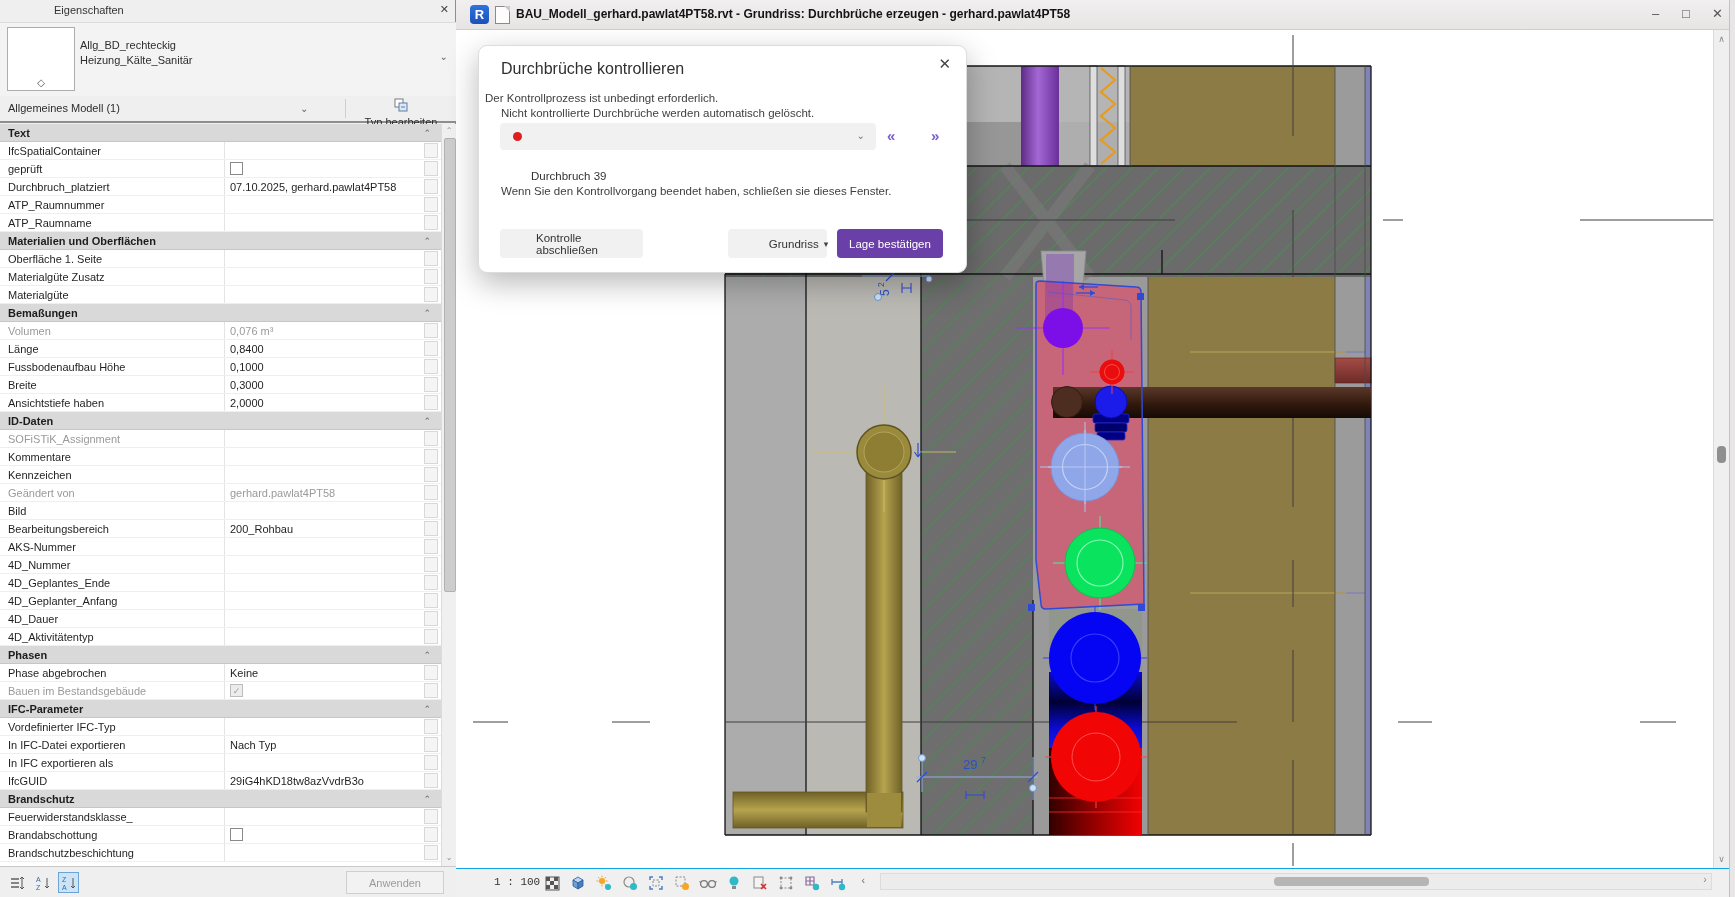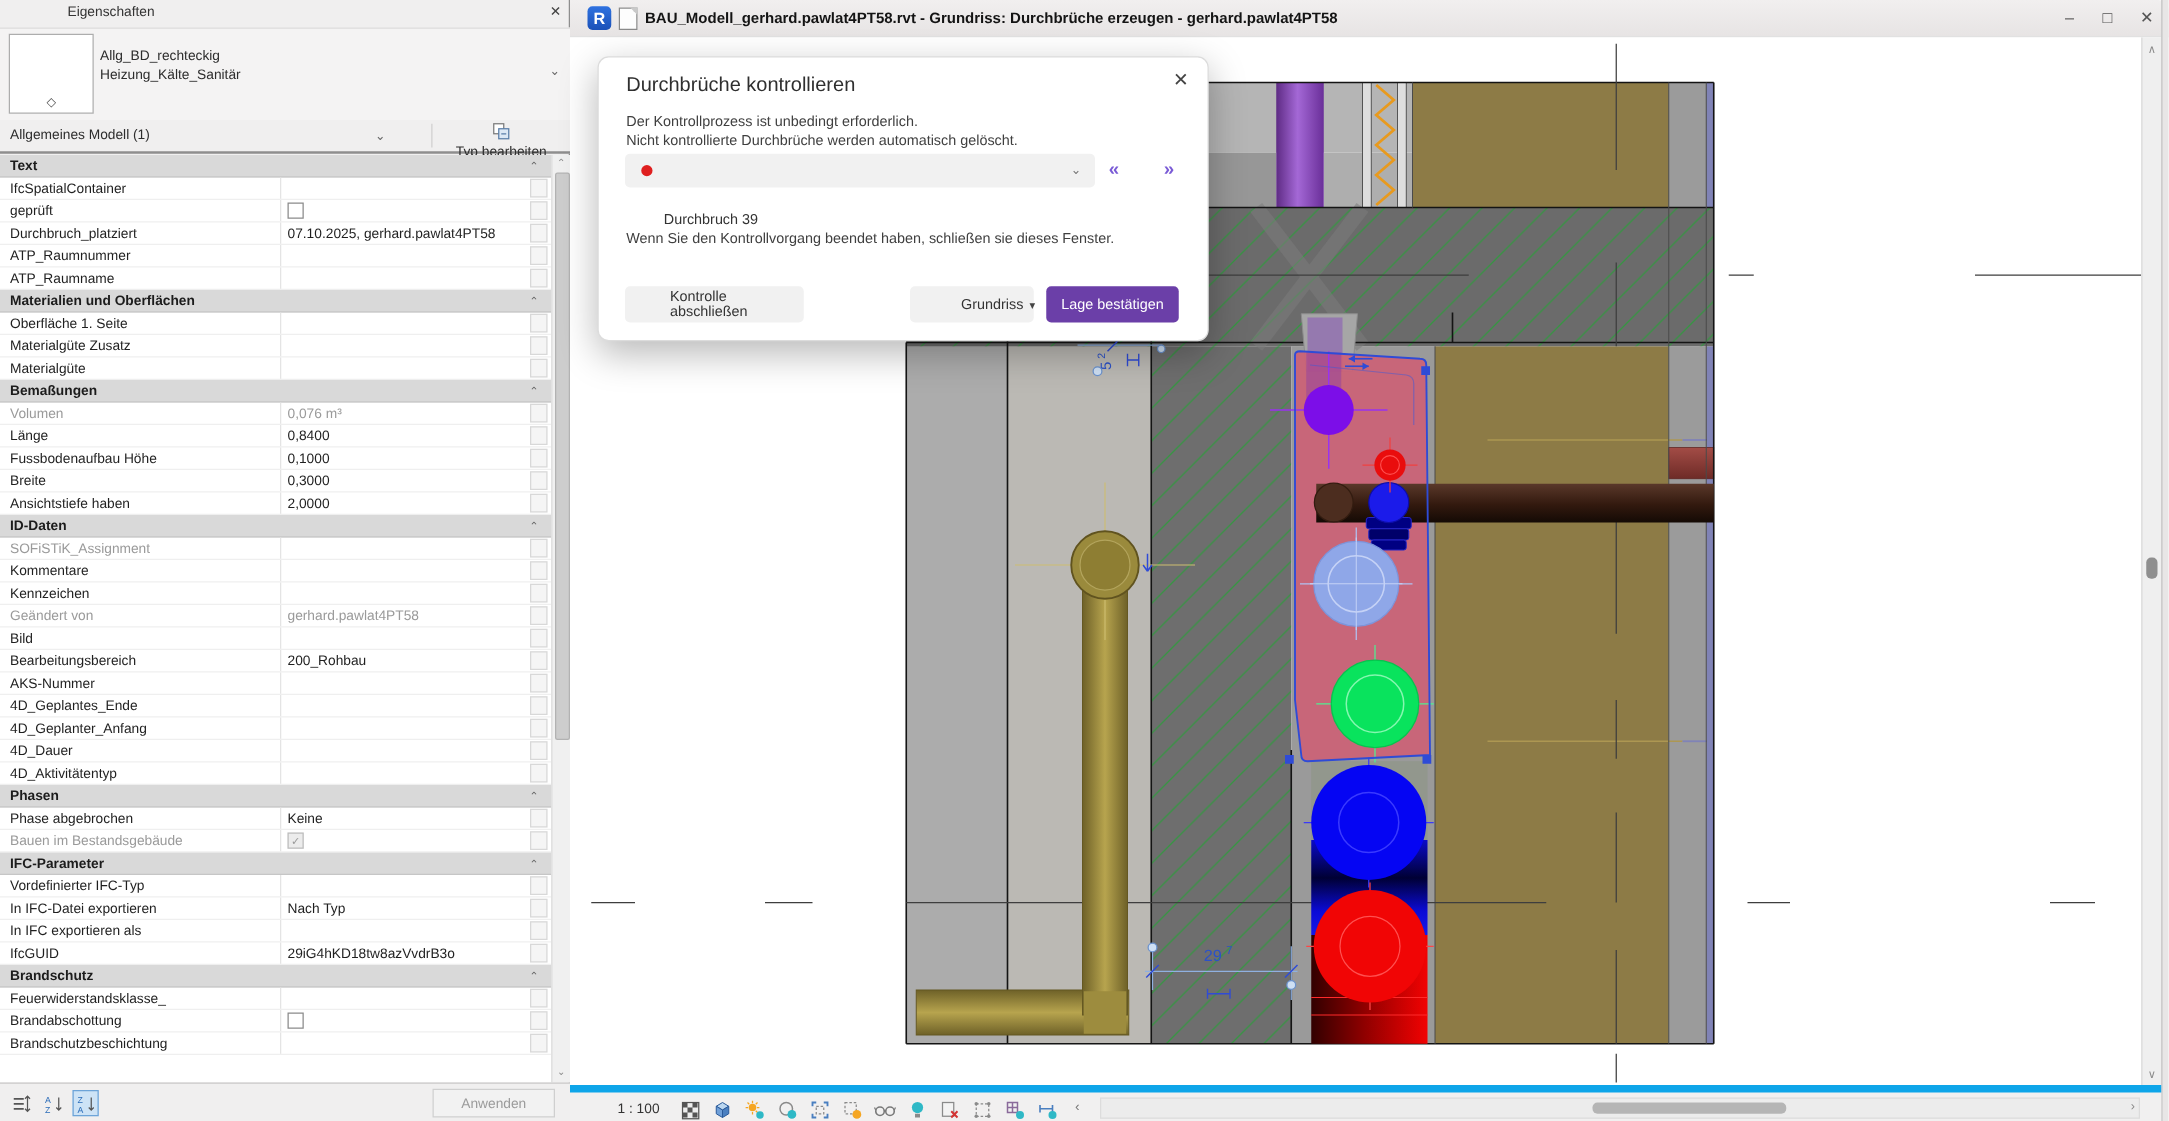--- a/index.html
+++ b/index.html
@@ -55,32 +55,32 @@
   .titletext{position:absolute;left:60px;top:7px;font-size:12px;font-weight:bold;color:#141414;white-space:nowrap;}
   .wctl{position:absolute;top:6px;font-size:13px;color:#555;cursor:pointer;}
   .viewport{position:absolute;left:456px;top:30px;width:1257px;height:838px;background:#fff;overflow:hidden;}
   
   .vscroll{position:absolute;left:1713px;top:30px;width:16px;height:838px;background:#efefef;border-left:1px solid #dadada;box-sizing:border-box;}
   .vscroll .up,.vscroll .dn{position:absolute;left:0;width:100%;text-align:center;font-size:9px;color:#8a8a8a;}
   .vscroll .up{top:4px;}.vscroll .dn{bottom:4px;}
   .vscroll .th{position:absolute;left:3px;top:416px;width:9px;height:17px;background:#8f8f8f;border-radius:4px;}
   .rborder{position:absolute;left:1729px;top:0;width:6px;height:897px;background:#e8e6e6;border-left:1px solid #c2c2c2;box-sizing:border-box;}
   
-  .vbar{position:absolute;left:456px;top:868px;width:1273px;height:29px;background:#f1f0f0;border-top:6px solid #0ea5e9;box-sizing:border-box;}
+  .vbar{position:absolute;left:456px;top:868px;width:1273px;height:29px;background:#f1f0f0;border-top:1px solid #0ea5e9;box-sizing:border-box;font-family:Liberation Mono, monospace;}
   .vbar .scale{position:absolute;left:38px;top:7px;font-size:11px;color:#333;}
   .vbar .vic{position:absolute;top:4px;width:20px;height:20px;display:flex;align-items:center;justify-content:center;cursor:pointer;}
   .vbar .chev{position:absolute;left:404px;top:6px;font-size:11px;color:#777;cursor:pointer;}
   .hscroll{position:absolute;left:424px;top:4px;width:832px;height:17px;background:#ececec;border:1px solid #dcdcdc;box-sizing:border-box;}
   .hscroll .th{position:absolute;left:393px;top:3px;width:155px;height:9px;background:#b5b5b5;border-radius:4px;}
   .hscroll .ar{position:absolute;right:3px;top:1px;font-size:10px;color:#8a8a8a;}
   
   .dialog{position:absolute;left:478px;top:45px;width:489px;height:228px;background:#fff;border:1px solid #dcdcdc;border-radius:9px;box-shadow:0 10px 30px rgba(0,0,0,.28);z-index:50;box-sizing:border-box;}
   .dialog .dtitle{position:absolute;left:22px;top:14px;font-size:16px;color:#2f2f2f;}
   .dialog .dx{position:absolute;right:15px;top:9px;font-size:15px;color:#444;cursor:pointer;}
-  .dialog .dl1{position:absolute;left:22px;top:46px;font-size:11.5px;color:#3f3f3f;}
+  .dialog .dl1{position:absolute;left:6px;top:46px;font-size:11.5px;color:#3f3f3f;}
   .dialog .dl2{position:absolute;left:22px;top:61px;font-size:11.5px;color:#3f3f3f;}
   .ddrop{position:absolute;left:21px;top:77px;width:376px;height:27px;background:#f1f1f1;border-radius:4px;cursor:pointer;}
   .ddrop .dot{position:absolute;left:13px;top:9px;width:9px;height:9px;border-radius:50%;background:var(--status_red,#df1f1f);}
   .ddrop .dval{position:absolute;left:31px;top:7px;font-size:11.5px;color:#333;margin-top:40px;}
   .ddrop .dcar{position:absolute;right:11px;top:7px;font-size:10px;color:#767676;}
   .dnav{position:absolute;top:81px;font-size:15px;font-weight:bold;color:#7a5bd6;cursor:pointer;}
   .dinfo{position:absolute;left:22px;top:139px;font-size:11.5px;color:#3f3f3f;}
   .dbtn{position:absolute;top:183px;height:29px;border-radius:4px;font-size:11.5px;display:flex;align-items:center;justify-content:center;cursor:pointer;box-sizing:border-box;}
   .dbtn.gray{background:#f1f1f1;color:#333;padding-left:36px;}
   .dbtn.purple{background:var(--accent_purple,#6b3fa8);color:#fff;}
@@ -226,20 +226,25 @@
         <span class="pvalue"></span>
         <span class="pflag"></span>
       </div>
       <div class="prow">
         <span class="plabel">Bearbeitungsbereich</span>
         <span class="pvalue">200_Rohbau</span>
         <span class="pflag"></span>
       </div>
       <div class="prow">
         <span class="plabel">AKS-Nummer</span>
+        <span class="pvalue"></span>
+        <span class="pflag"></span>
+      </div>
+      <div class="prow">
+        <span class="plabel">4D_Nummer</span>
         <span class="pvalue"></span>
         <span class="pflag"></span>
       </div>
       <div class="prow">
         <span class="plabel">4D_Geplantes_Ende</span>
         <span class="pvalue"></span>
         <span class="pflag"></span>
       </div>
       <div class="prow">
         <span class="plabel">4D_Geplanter_Anfang</span>

